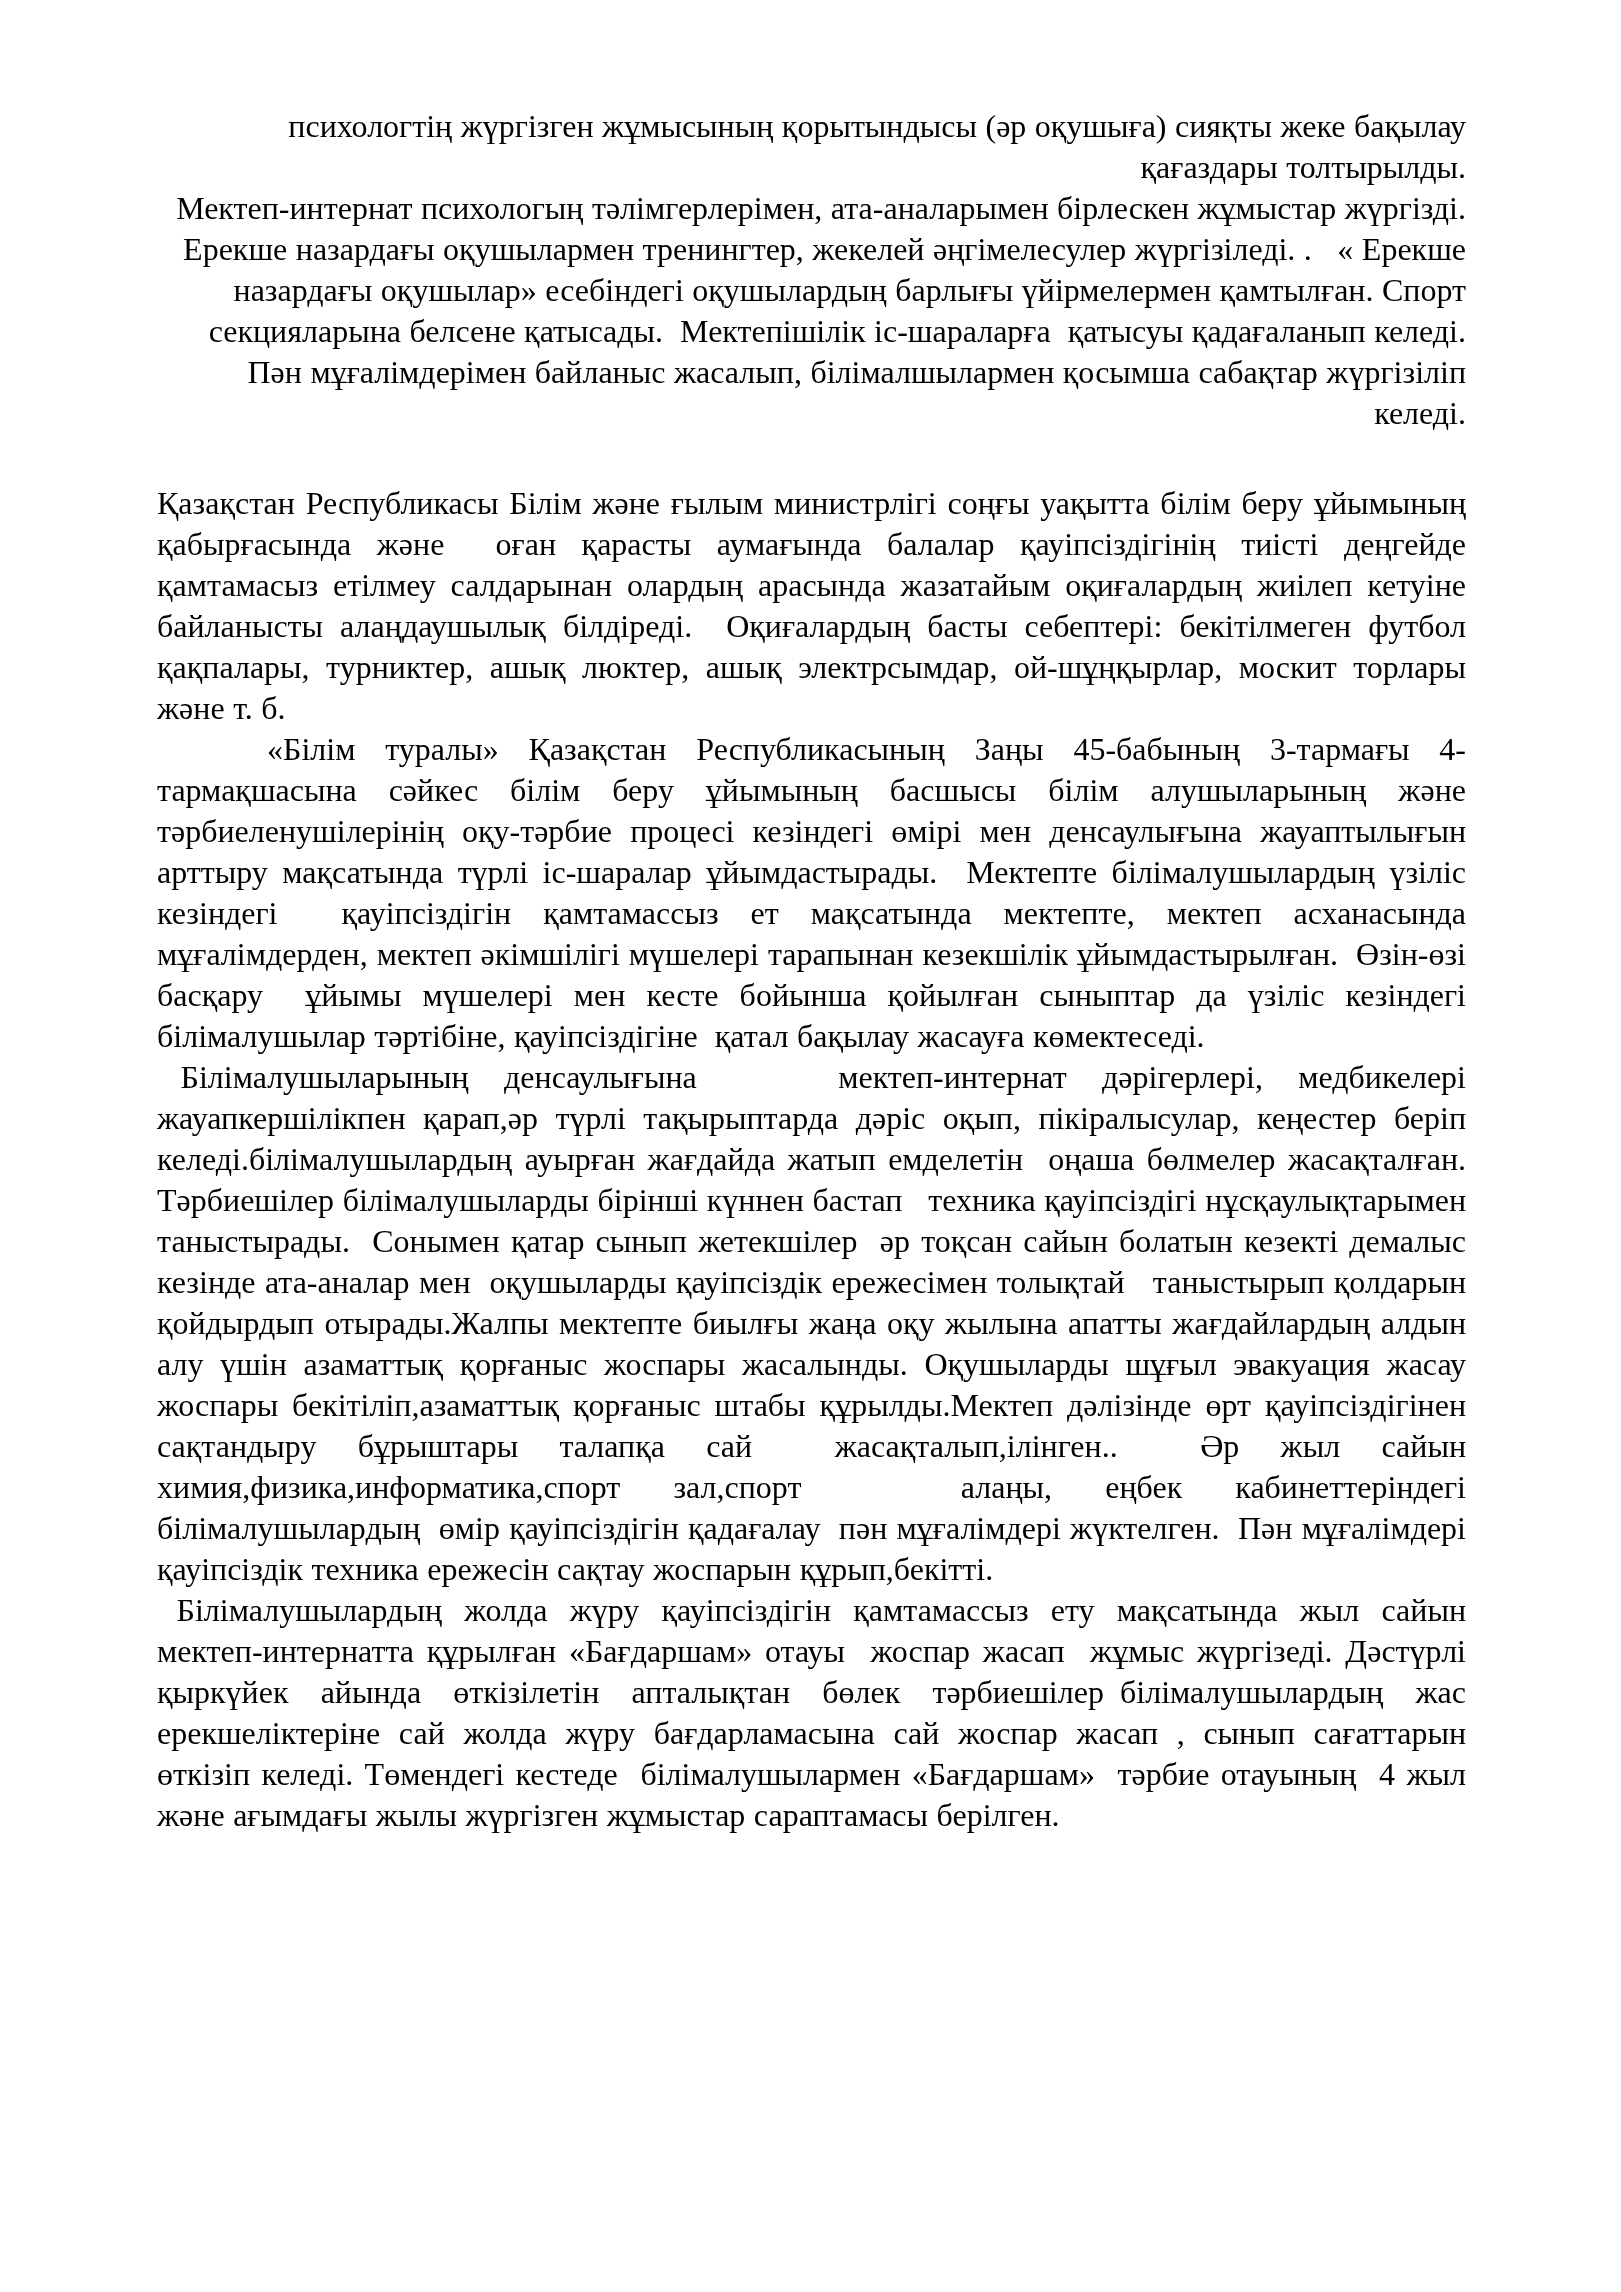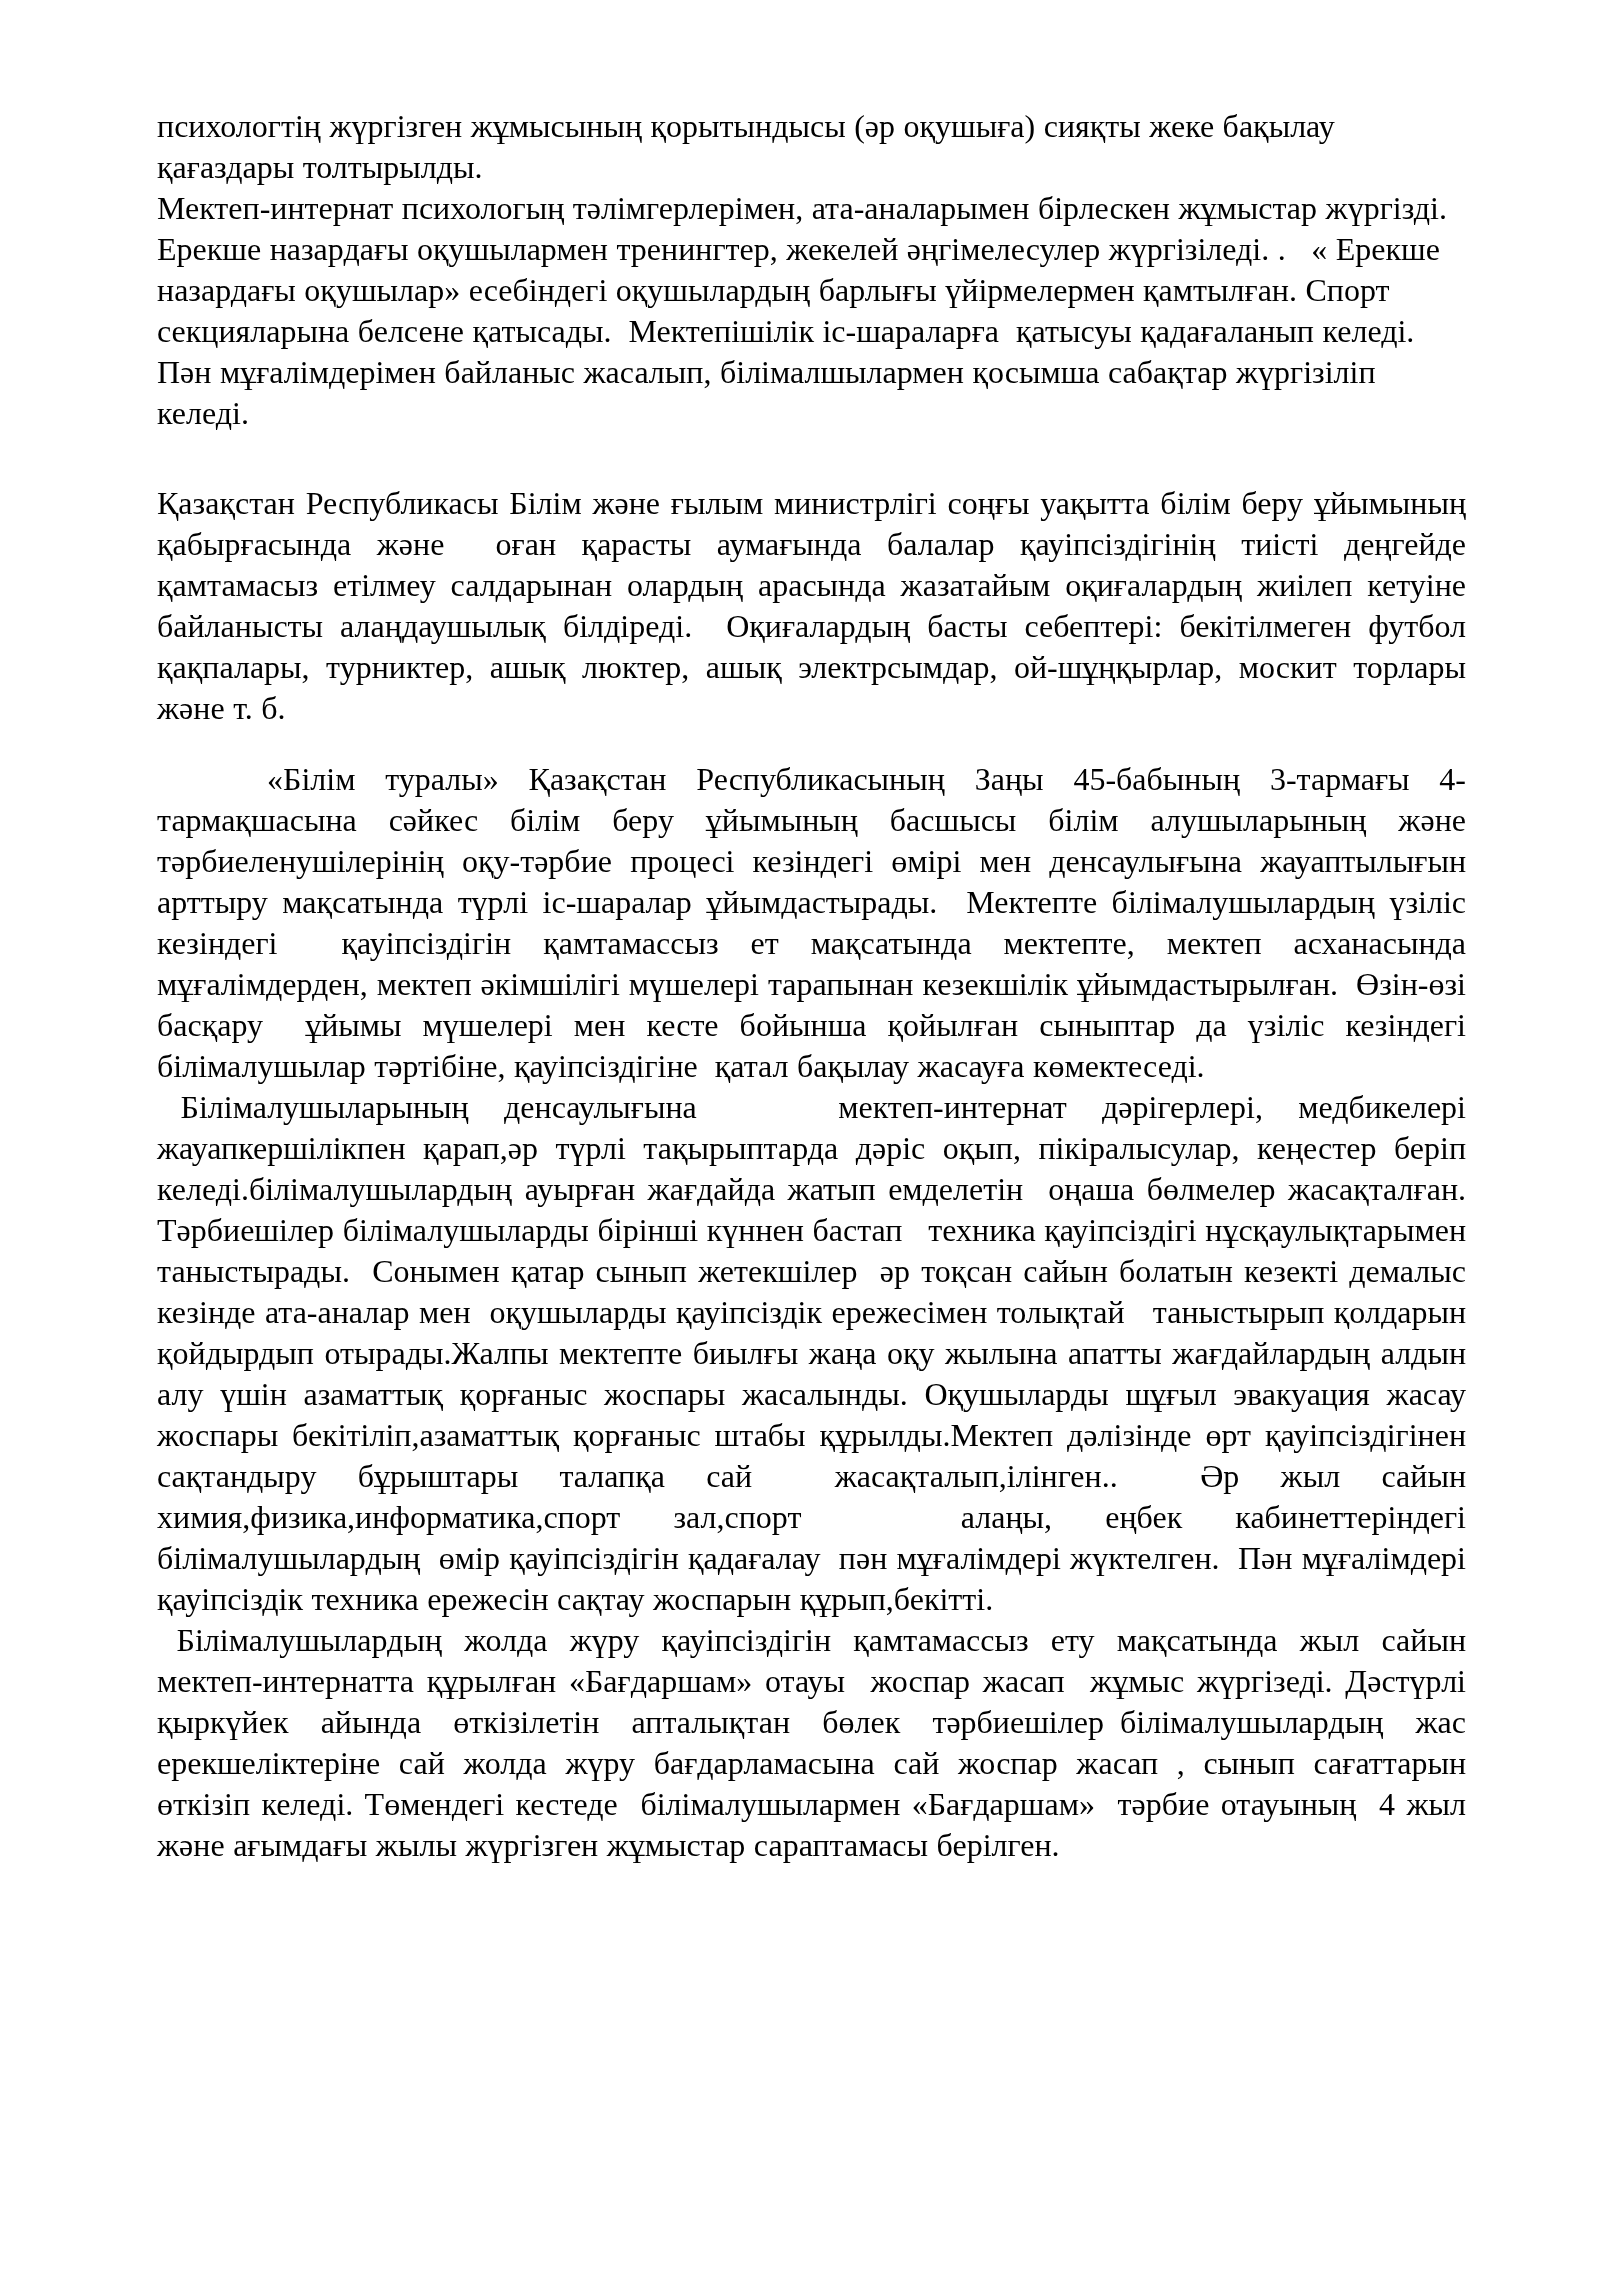--- a/index.html
+++ b/index.html
@@ -19,29 +19,29 @@
     color: #000000;
     font-family: "Liberation Serif", "DejaVu Serif", serif;
     font-size: 32px;
     line-height: 41px;
   }
   .para {
     margin: 0;
     white-space: pre-wrap;
     word-spacing: 0.5px;
   }
-  .align-left { text-align: left; }
+  .align-left { text-align: right; }
   .align-justify { text-align: justify; }
   .heading {
     font-weight: bold;
     text-indent: 25.5px;
     margin-top: 41px;
   }
   .gap-above { margin-top: 49px; }
-  .indent-tab   { text-indent: 110px; margin-top: 30px; }
+  .indent-tab   { text-indent: 110px; }
   .indent-small { text-indent: 23.5px; }
   .indent-tiny  { text-indent: 19.6px; }
 </style>
 </head>
 <body>
 
 <div class="page">
 
   <p class="para align-left">психологтің жүргізген жұмысының қорытындысы (әр оқушыға) сияқты жеке бақылау қағаздары толтырылды.</p>
 

